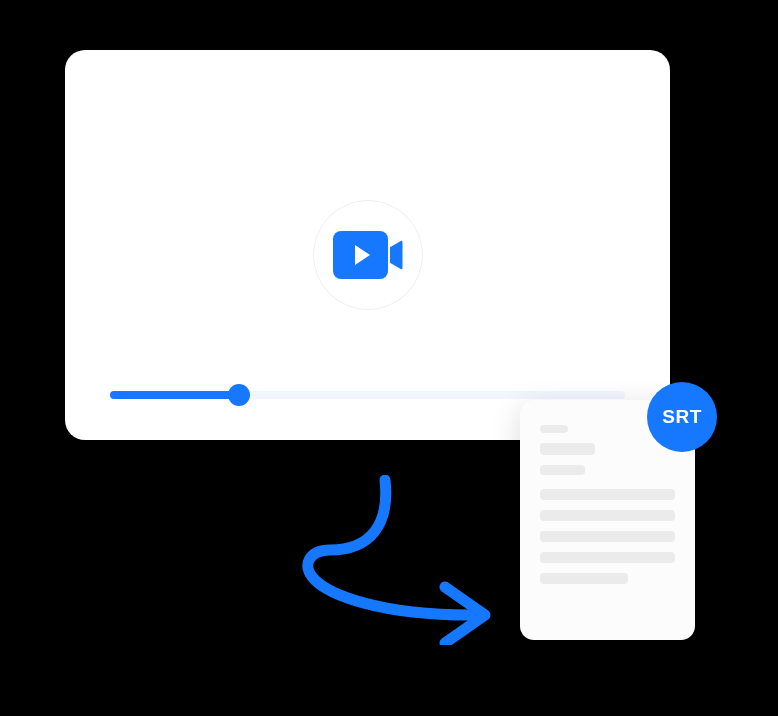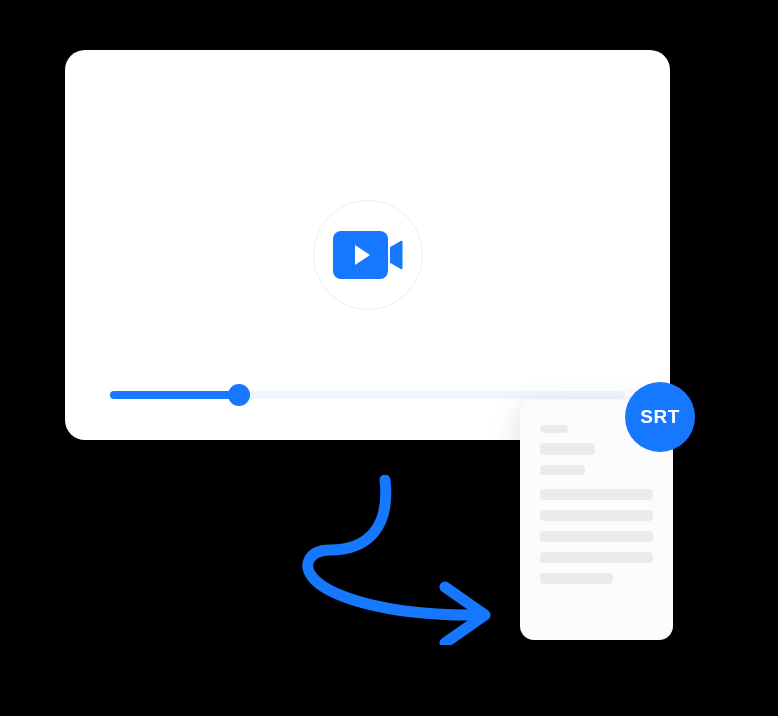--- a/index.html
+++ b/index.html
@@ -123,21 +123,21 @@
       top: 475px;
       left: 270px;
       width: 250px;
       height: 170px;
     }
     
     .document-card {
       position: absolute;
       top: 400px;
       left: 520px;
-      width: 153px;
+      width: 175px;
       height: 240px;
       background: #fcfcfc;
       border-radius: 14px;
       box-shadow: 0 8px 30px rgba(0,0,0,0.15);
       padding: 25px 20px;
     }
     
     .doc-line {
       background: #ebebeb;
       border-radius: 4px;

